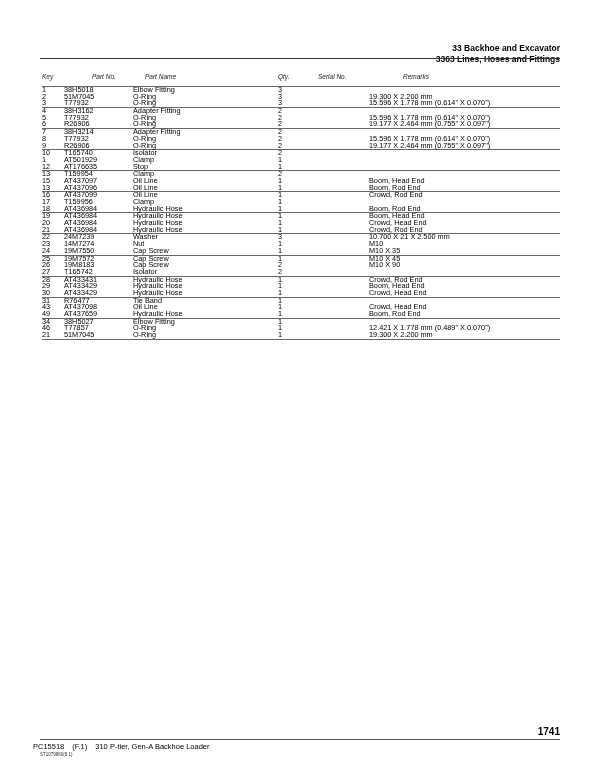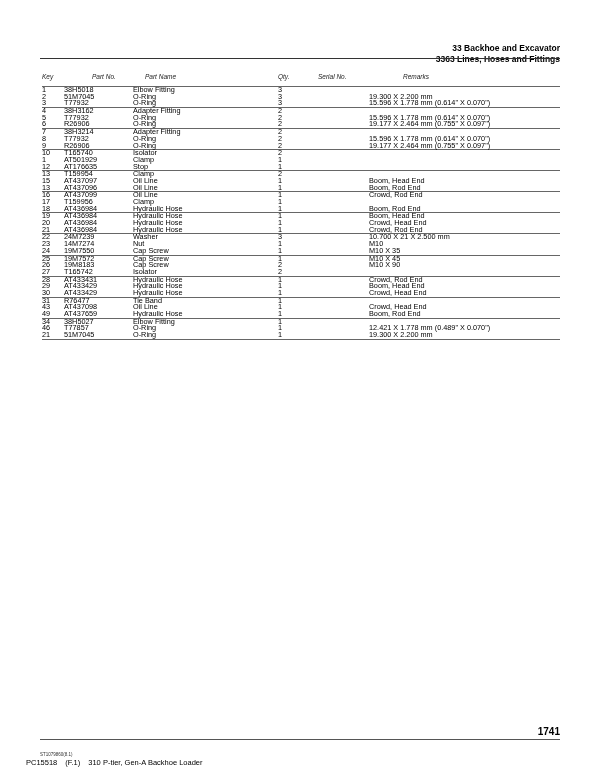--- a/index.html
+++ b/index.html
@@ -12,21 +12,21 @@
   .grp { border-top: 1.3px solid #666; }
   .grp:last-child { border-bottom: 1.3px solid #666; text-decoration: underline; }
   .row { position: relative; height: 6.7px; }
   .row span { position: absolute; top: 0; white-space: nowrap; }
   .c-key { left: 0; }
   .c-part { left: 22px; }
   .c-name { left: 91px; }
   .c-qty { left: 236px; }
   .c-rem { left: 327px; }
   .foot-line { position: absolute; left: 40px; right: 40px; top: 739px; height: 1.3px; background: #555; }
-  .foot-left { position: absolute; left: 26px; top: 742px; font-size: 7.5px; margin-top: 16px; }
+  .foot-left { position: absolute; left: 33px; top: 742px; font-size: 7.5px; }
   .foot-left .sp { display: inline-block; width: 8px; }
   .foot-code { position: absolute; left: 40px; top: 752px; font-size: 4.5px; color: #333; }
   .foot-page { position: absolute; right: 40px; top: 726px; font-size: 10px; font-weight: bold; }
 </style>
 </head>
 <body>
 
 <div class="hdr">
   <div>33 Backhoe and Excavator</div>
   <div>3363 Lines, Hoses and Fittings</div>

